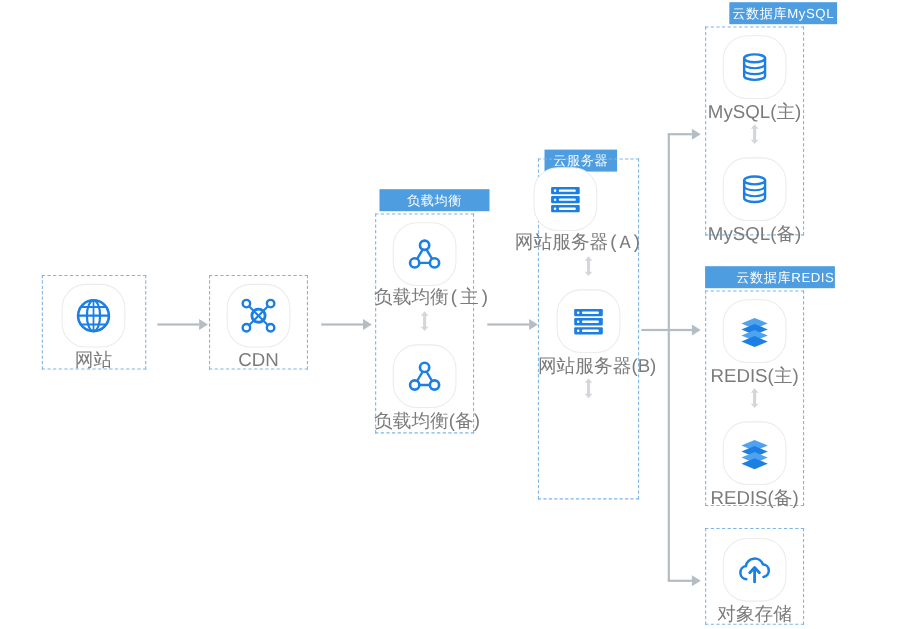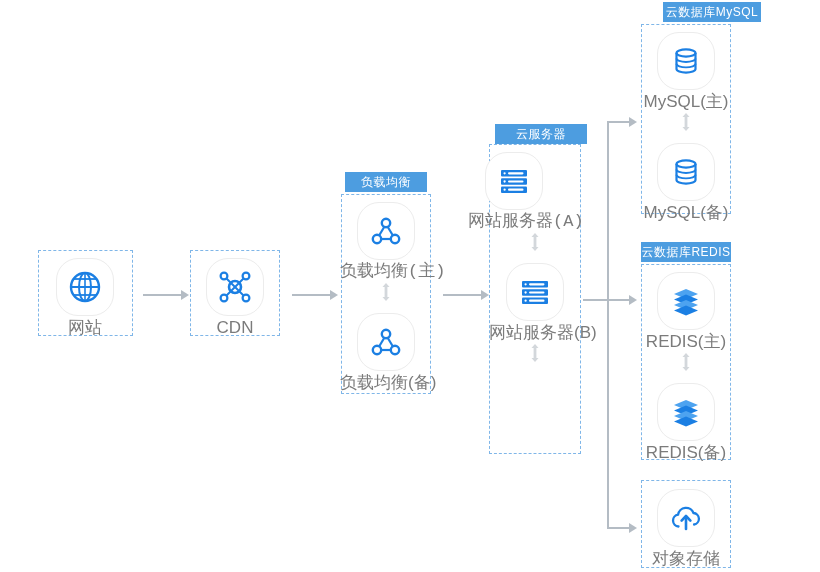--- a/index.html
+++ b/index.html
@@ -127,21 +127,21 @@
         <circle cx="9" cy="31" r="3.4" fill="#ffffff" stroke="#1b7fe3" stroke-width="2.2"></circle>
         <circle cx="31" cy="31" r="3.4" fill="#ffffff" stroke="#1b7fe3" stroke-width="2.2"></circle>
       </svg>
     </div>
     <div class="node-label">CDN</div>
   </div>
 
   <div class="hline" style="left:292px; top:294px; width:38px;"></div>
   <div class="arrow-head" style="left:330px; top:290px;"></div>
 
-  <div class="group-header" style="left:345px; top:172px; width:82px;">负载均衡</div>
+  <div class="group-header" style="left:345px; top:172px; width:100px;">负载均衡</div>
   <div class="group-box" style="left:341px; top:194px; width:90px; height:200px;"></div>
 
   <div class="node" style="left:340px; top:202px;font-family:Liberation Mono, monospace;">
     <div class="tile">
       <svg width="40" height="40" viewBox="0 0 40 40">
         <line x1="20" y1="13" x2="11" y2="28" stroke="#1b7fe3" stroke-width="2.2"></line>
         <line x1="20" y1="13" x2="29" y2="28" stroke="#1b7fe3" stroke-width="2.2"></line>
         <line x1="11" y1="28" x2="29" y2="28" stroke="#1b7fe3" stroke-width="2.2"></line>
         <circle cx="20" cy="12" r="4.2" fill="#ffffff" stroke="#1b7fe3" stroke-width="2.4"></circle>
         <circle cx="11" cy="28" r="4.2" fill="#ffffff" stroke="#1b7fe3" stroke-width="2.4"></circle>
@@ -169,21 +169,21 @@
         <circle cx="11" cy="28" r="4.2" fill="#ffffff" stroke="#1b7fe3" stroke-width="2.4"></circle>
         <circle cx="29" cy="28" r="4.2" fill="#ffffff" stroke="#1b7fe3" stroke-width="2.4"></circle>
       </svg>
     </div>
     <div class="node-label">负载均衡(备)</div>
   </div>
 
   <div class="hline" style="left:443px; top:294px; width:38px;"></div>
   <div class="arrow-head" style="left:481px; top:290px;"></div>
 
-  <div class="group-header" style="left:495px; top:124px; width:92px;">云服务器</div>
+  <div class="group-header" style="left:495px; top:136px; width:66px;">云服务器</div>
   <div class="group-box" style="left:489px; top:144px; width:92px; height:310px;"></div>
 
   <div class="node" style="left:468px; top:152px;font-family:Liberation Mono, monospace;">
     <div class="tile">
       <svg width="40" height="40" viewBox="0 0 40 40">
         <rect x="7" y="9" width="26" height="6.6" rx="1" fill="#1b7fe3"></rect>
         <circle cx="10.6" cy="12.3" r="1.15" fill="#ffffff"></circle>
         <rect x="14" y="11.2" width="15.5" height="2.2" rx="1.1" fill="#ffffff"></rect>
         <rect x="7" y="17.2" width="26" height="6.6" rx="1" fill="#1b7fe3"></rect>
         <circle cx="10.6" cy="20.5" r="1.15" fill="#ffffff"></circle>
@@ -271,21 +271,21 @@
       <svg width="40" height="40" viewBox="0 0 40 40">
         <ellipse cx="20" cy="12" rx="9.5" ry="3.6" fill="none" stroke="#1b7fe3" stroke-width="2.2"></ellipse>
         <path d="M10.5 12 V28 a9.5 3.6 0 0 0 19 0 V12" fill="none" stroke="#1b7fe3" stroke-width="2.2"></path>
         <path d="M10.5 17.4 a9.5 3.6 0 0 0 19 0" fill="none" stroke="#1b7fe3" stroke-width="1.9"></path>
         <path d="M10.5 22.8 a9.5 3.6 0 0 0 19 0" fill="none" stroke="#1b7fe3" stroke-width="1.9"></path>
       </svg>
     </div>
     <div class="node-label">MySQL(备)</div>
   </div>
 
-  <div class="group-header" style="left:641px; top:242px; width:90px;">云数据库REDIS</div>
+  <div class="group-header" style="left:641px; top:242px; width:90px;padding-left:28px;">云数据库REDIS</div>
   <div class="group-box" style="left:641px; top:264px; width:90px; height:196px;"></div>
 
   <div class="node" style="left:640px; top:272px;">
     <div class="tile">
       <svg width="40" height="40" viewBox="0 0 40 40">
         <path d="M20 8 L32 13 L20 18 L8 13 Z" fill="#4da3f0"></path>
         <path d="M8 18.5 L20 23.5 L32 18.5 L20 13.5 Z" fill="#1b7fe3"></path>
         <path d="M8 24 L20 29 L32 24 L20 19 Z" fill="#4da3f0"></path>
         <path d="M8 29.5 L20 34.5 L32 29.5 L20 24.5 Z" fill="#1b7fe3"></path>
       </svg>

